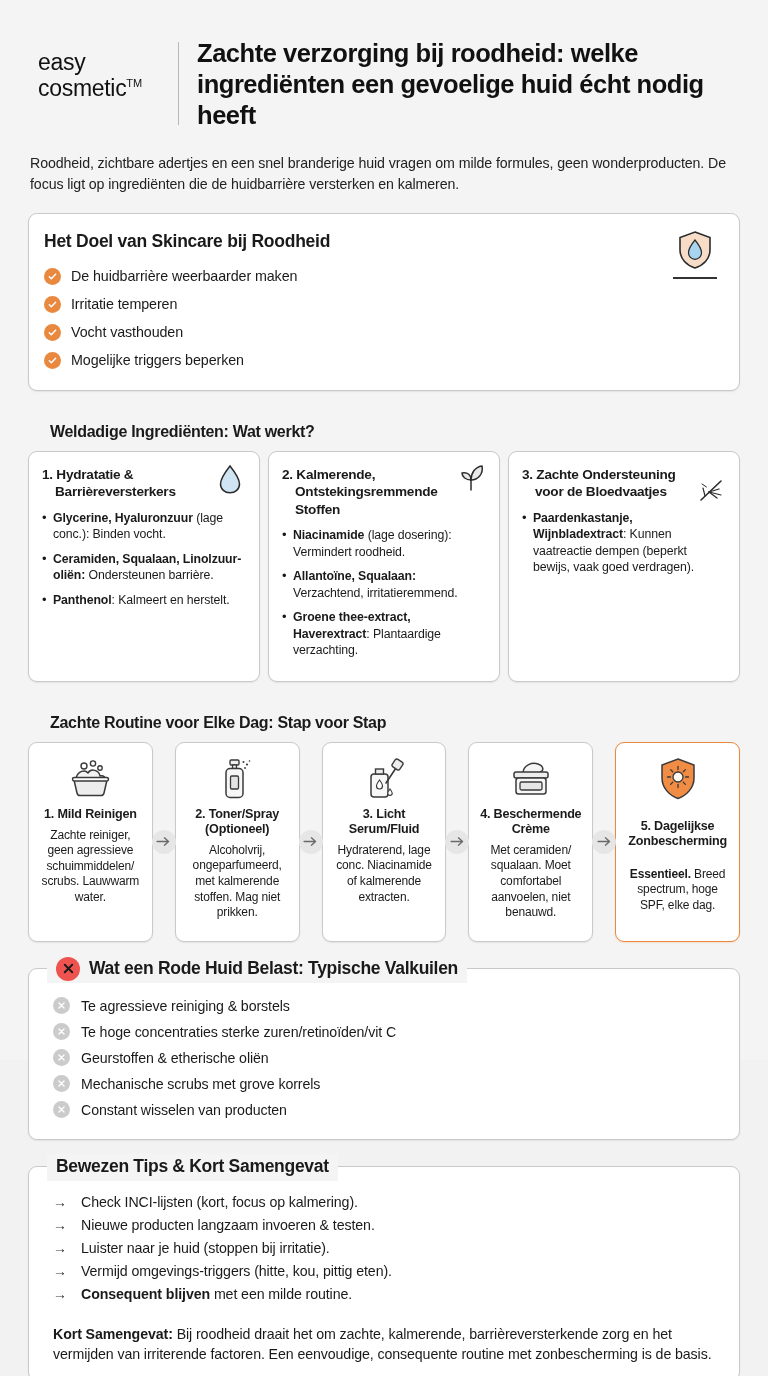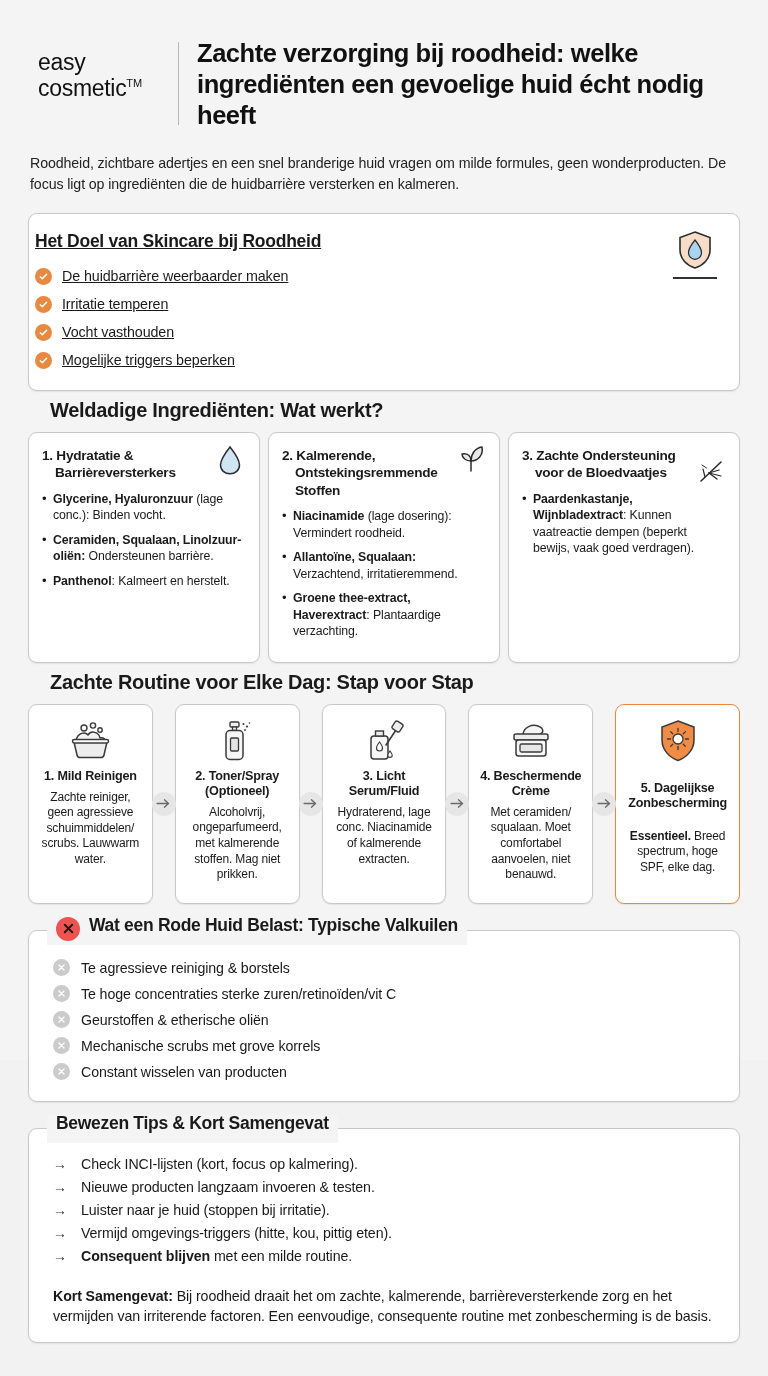--- a/index.html
+++ b/index.html
@@ -75,24 +75,23 @@
   .card {
     background: #fff;
     border: 1px solid #c9c9c9;
     border-radius: 9px;
     box-shadow: 0 1px 1.5px rgba(0,0,0,0.07);
   }
 
   
   .goal-box {
     margin-top: 18px;
-    padding: 17px 20px 16px 6px;
+    padding: 17px 20px 16px 15px;
     position: relative;
     min-height: 143px;
-    text-decoration: underline;
   }
   .goal-title {
     font-size: 17.5px;
     font-weight: 700;
     letter-spacing: -0.25px;
     margin-bottom: 10px;
   }
   .goal-list { list-style: none; }
   .goal-list li {
     display: flex;
@@ -116,24 +115,24 @@
     top: 16px; right: 22px;
     width: 44px;
     text-align: center;
   }
   .goal-icon-rule {
     height: 1.5px; background: #333; margin-top: 3px;
   }
 
   
   .section-heading {
-    font-size: 20px;
+    font-size: 16px;
     font-weight: 700;
     letter-spacing: -0.3px;
-    margin: 8px 0 10px 22px;
+    margin: 32px 0 10px 22px;
   }
 
   
   .ing-row {
     display: flex;
     gap: 8px;
     align-items: stretch;
   }
   .ing-card {
     flex: 1 1 0;
@@ -235,20 +234,21 @@
     border-radius: 9px;
     box-shadow: 0 1px 1.5px rgba(0,0,0,0.07);
     padding: 24px 20px 16px 24px;
   }
   .legend {
     position: absolute;
     top: -14px; left: 18px;
     background: #f4f4f4;
     padding: 0 9px;
     display: flex;
+    align-items: center;
     gap: 9px;
     font-size: 17.5px;
     font-weight: 700;
     letter-spacing: -0.3px;
     line-height: 1;
     height: 28px;
   }
   .x-badge {
     width: 24px; height: 24px;
     border-radius: 50%;

